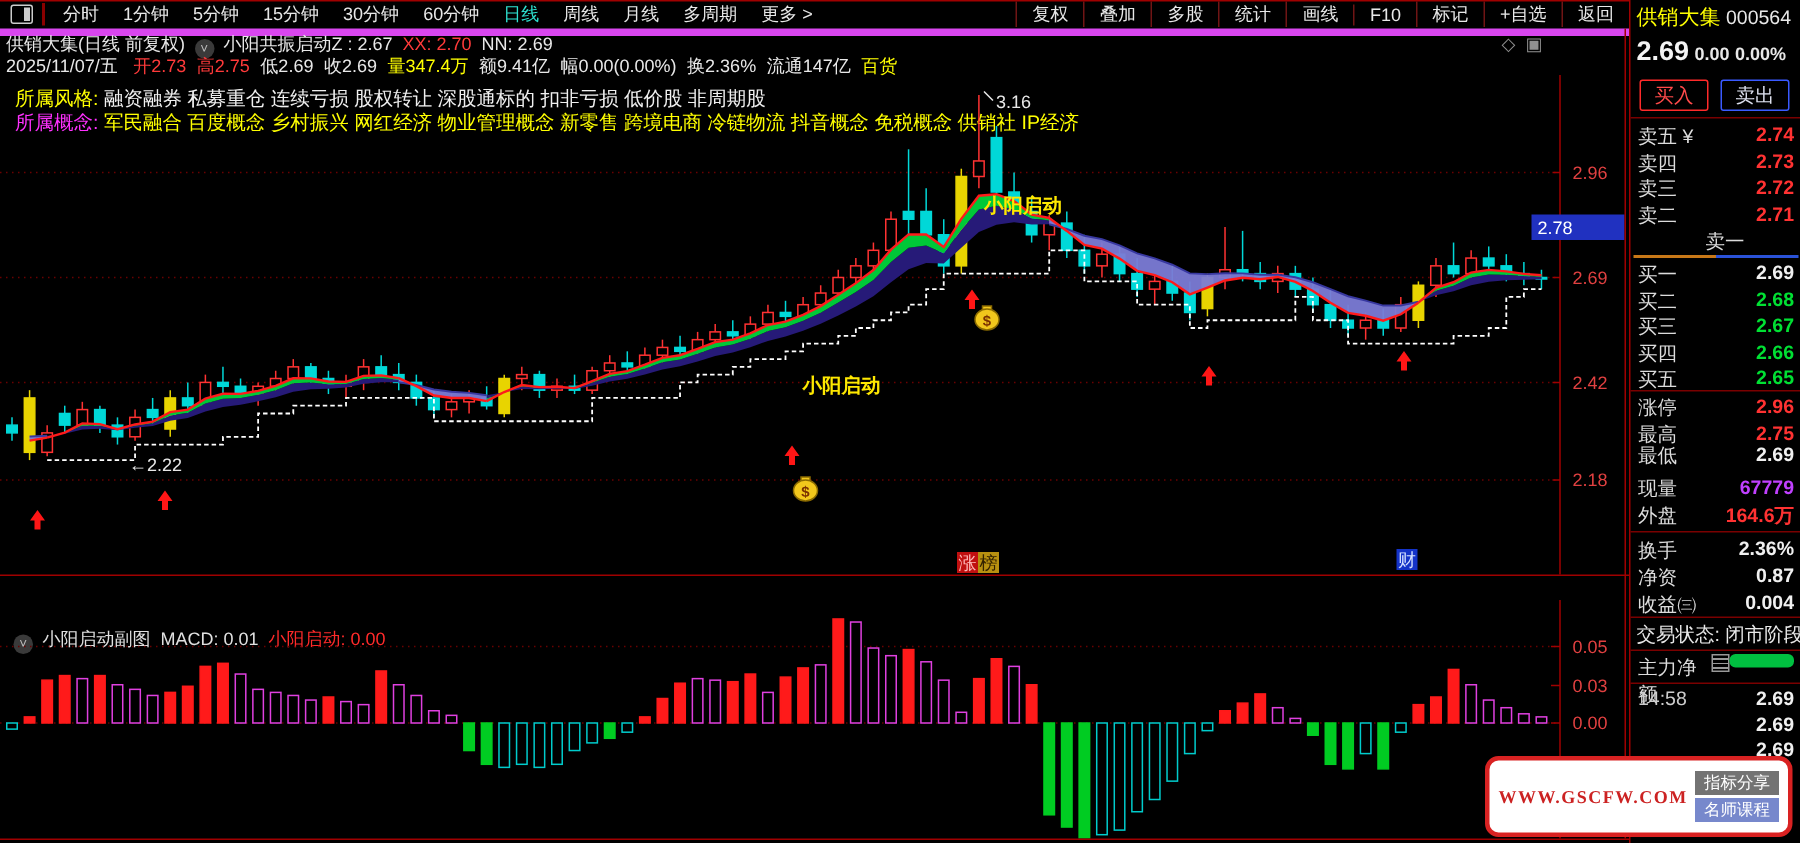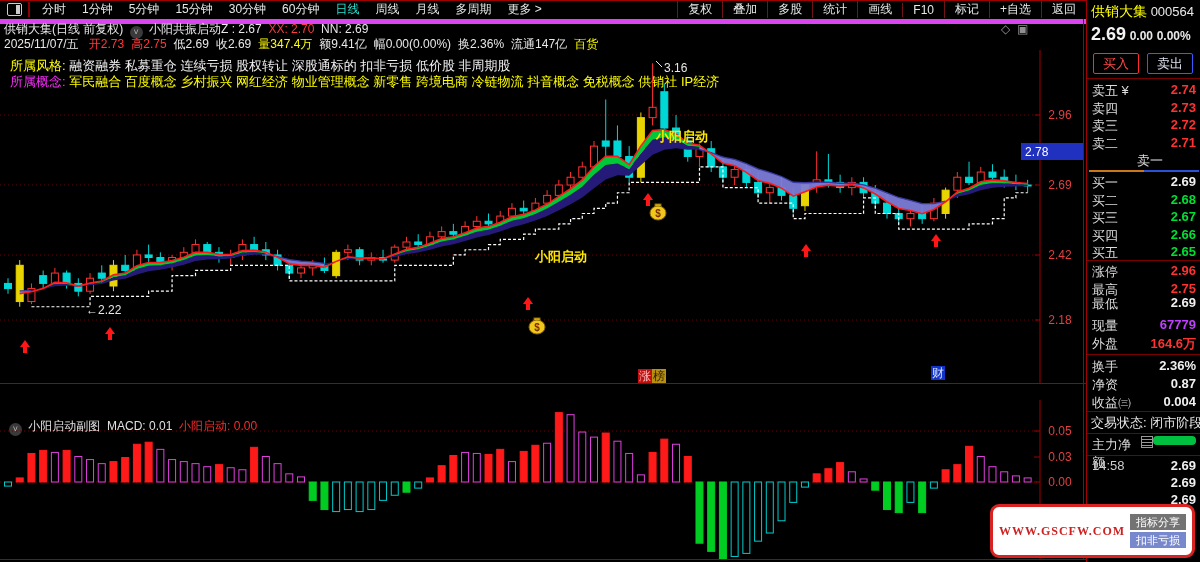--- a/index.html
+++ b/index.html
@@ -573,15 +573,15 @@
       </div>
     </div>
 </div>
 
 <div id="wm" class="abs">
   <div>
     <div id="wm-url">WWW.GSCFW.COM</div>
   </div>
   <div>
     <div class="wm-badge" style="background:#737373;">指标分享</div>
-    <div class="wm-badge" style="background:#7788cc;">扣非亏损</div>
+    <div class="wm-badge" style="background:#7788cc;">名师课程</div>
   </div>
 </div>
 
 </body></html>

